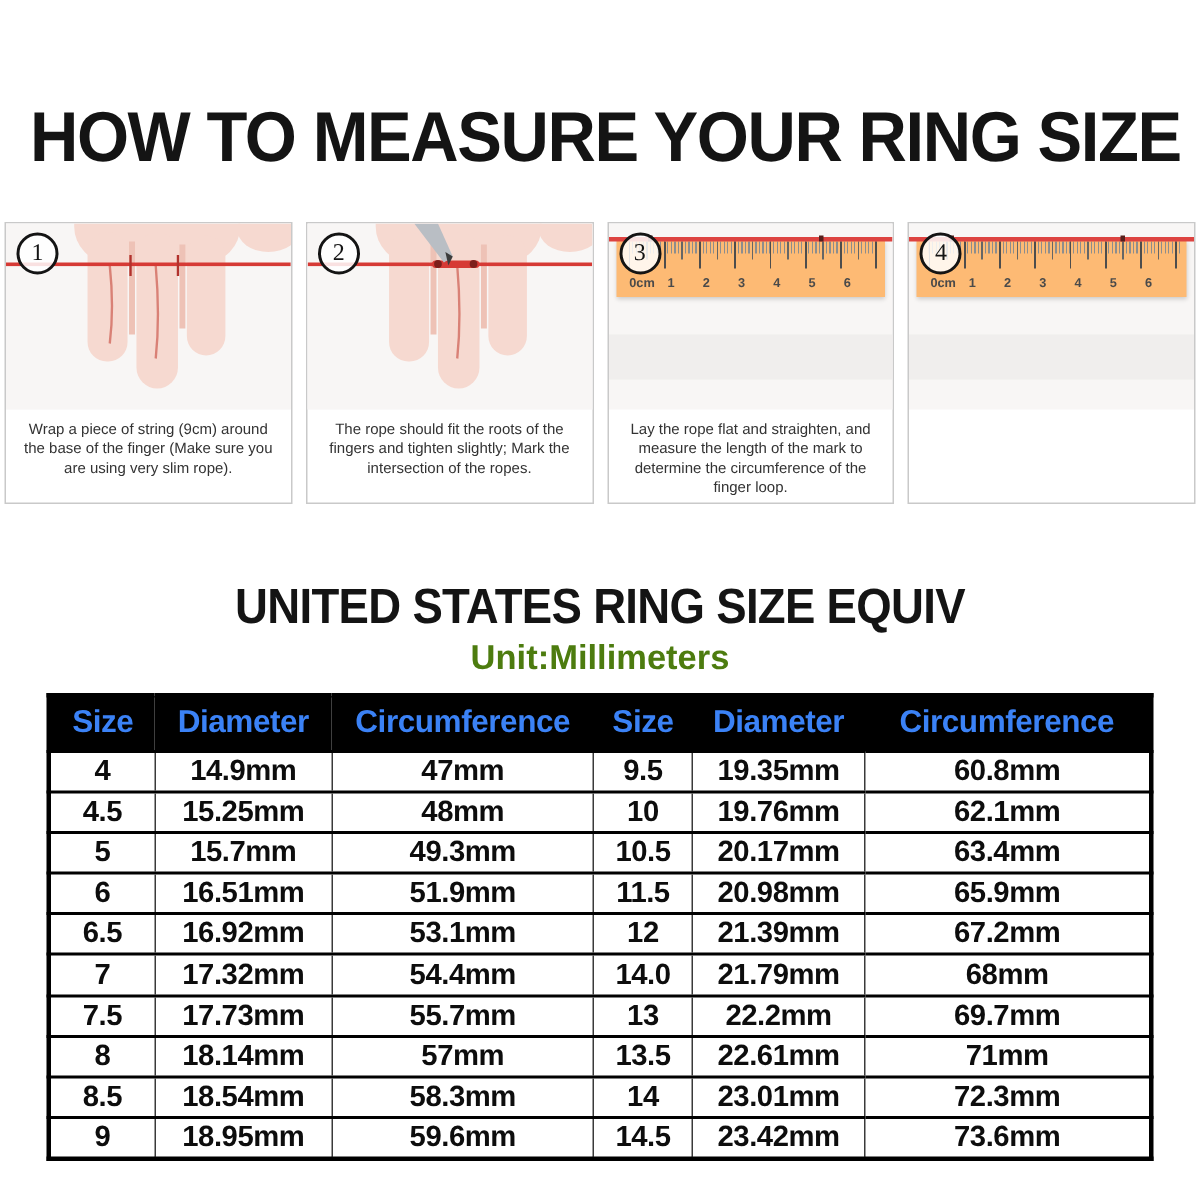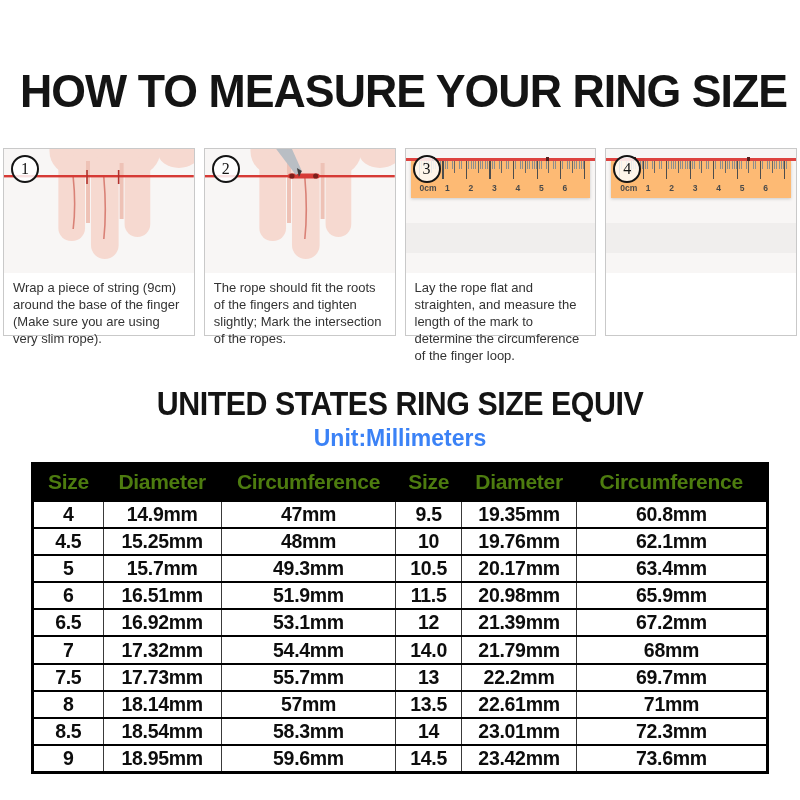--- a/index.html
+++ b/index.html
@@ -58,23 +58,24 @@
     background:rgba(255,255,255,.85);
     display:flex;align-items:center;justify-content:center;
     font-family:"Liberation Serif",serif;
     font-size:16px;
     color:#141414;
     z-index:3;
   }
   .caption{
     margin:0;
     padding:7px 9px 0 9px;
-    font-size:13px;
+    font-size:10px;
     line-height:1.3;
     color:#333;
+    text-align:center;
   }
   
   .red-line{
     position:absolute;
     left:0;top:9px;
     width:100%;height:2.5px;
     background:#dd4340;
     z-index:2;
   }
   .red-line .mark{
@@ -129,39 +130,39 @@
     transform:scaleX(0.92);
     color:#141414;
     white-space:nowrap;
   }
   .chart-unit{
     margin:2px 0 0 0;
     text-align:center;
     font-size:23px;
     line-height:26px;
     font-weight:bold;
-    color:#3b82f6;
+    color:#4d7c0f;
   }
   
   table.size-table{
     width:738px;
     margin:11px auto 0 auto;
     border-collapse:collapse;
     table-layout:fixed;
     border:3px solid #000;
   }
   .size-table col.c-size1{width:9.6%;}
   .size-table col.c-dia1{width:16.1%;}
   .size-table col.c-cir1{width:23.7%;}
   .size-table col.c-size2{width:9.0%;}
   .size-table col.c-dia2{width:15.6%;}
   .size-table col.c-cir2{width:26.0%;}
   .size-table th{
     background:#000;
-    color:#4d7c0f;
+    color:#3b82f6;
     font-size:21px;
     font-weight:bold;
     padding:5px 0 6px 0;
     border:none;
     text-align:center;
     letter-spacing:-0.3px;
   }
   .size-table td{
     text-align:center;
     font-size:19.5px;

